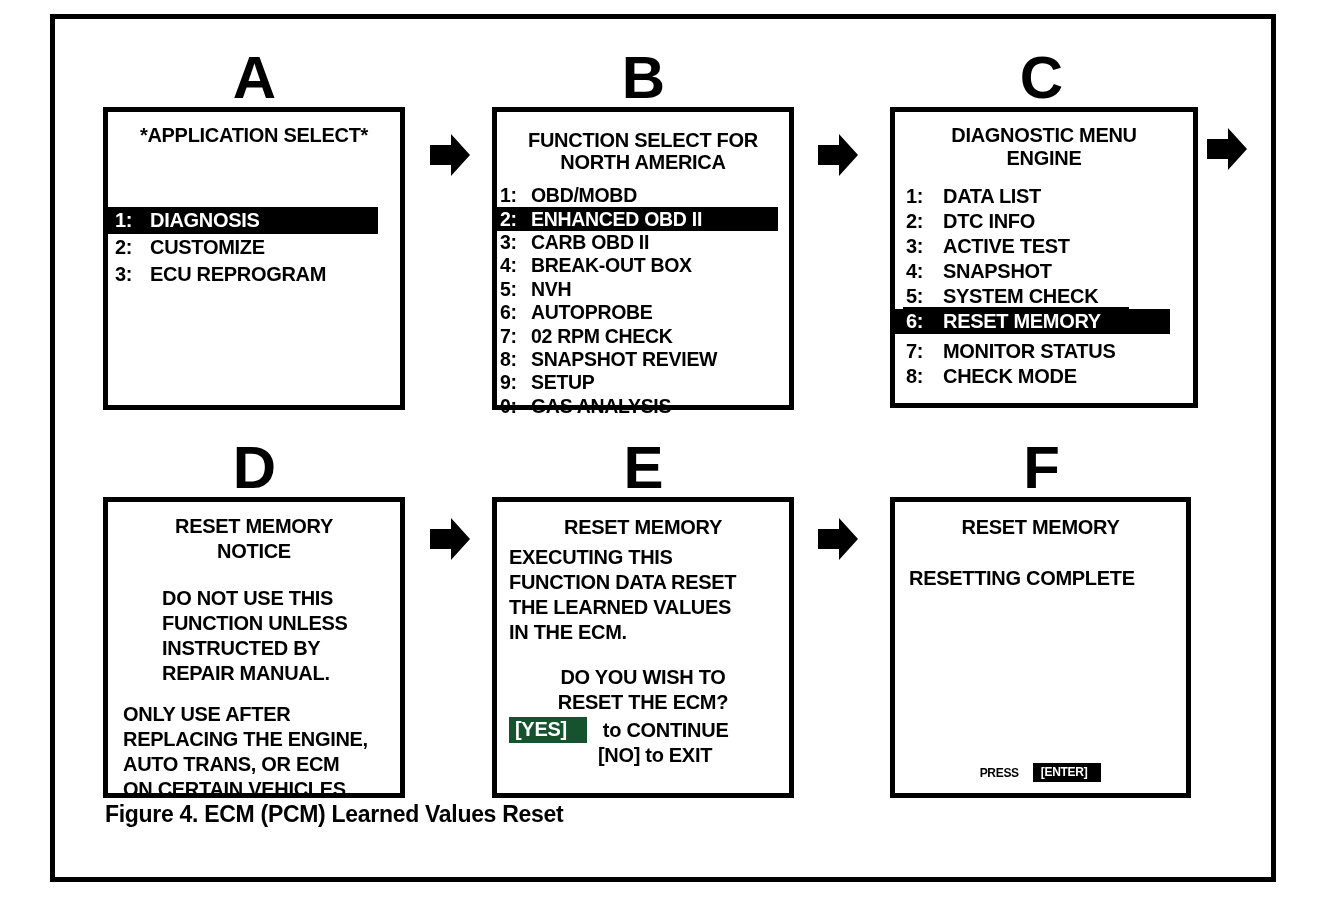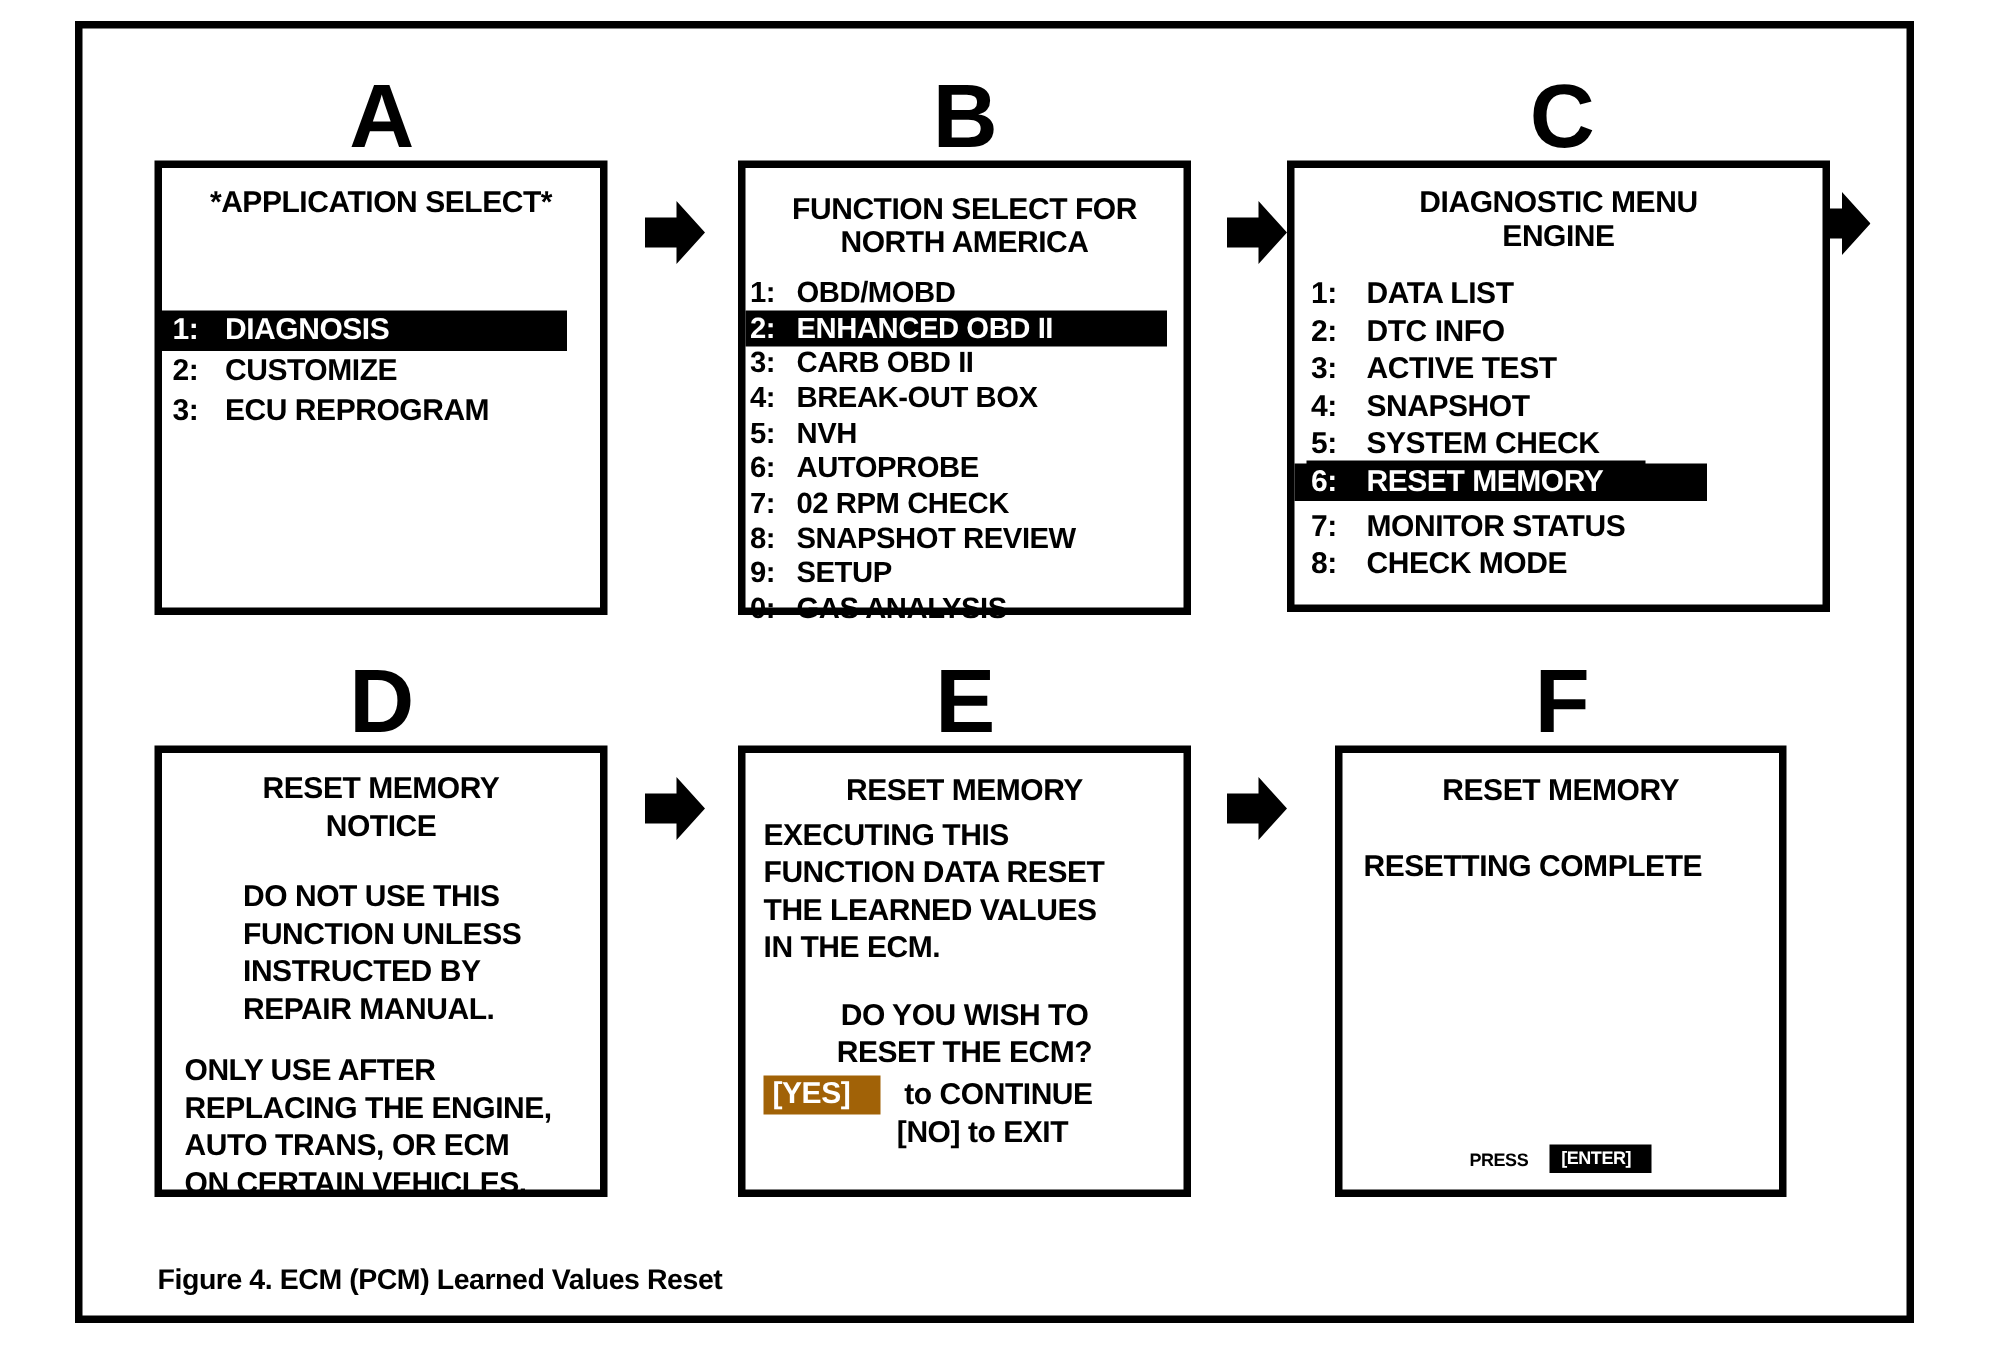--- a/index.html
+++ b/index.html
@@ -53,32 +53,32 @@
   
   #screen-d .scr-title { margin-top:12px; line-height:25px; }
   #screen-d .para { font-size:20px; line-height:25px; }
   #screen-d .para-1 { margin:22px 0 16px 54px; }
   #screen-d .para-2 { margin:15px 0 0 15px; }
   
   #screen-e .scr-title { margin-top:14px; }
   #screen-e .body { margin:6px 0 0 12px; font-size:20px; line-height:25px; }
   #screen-e .question { margin-top:20px; text-align:center; font-size:20px; line-height:25px; }
   #screen-e .yes-line { margin:2px 0 0 12px; display:flex; align-items:center; font-size:20px; height:26px; }
-  #screen-e .key-inv { background:#a16207; color:#fff; padding:1px 20px 2px 6px; }
+  #screen-e .key-inv { background:#14532d; color:#fff; padding:1px 20px 2px 6px; }
   #screen-e .yes-suffix { margin-left:16px; }
   #screen-e .no-line { text-align:center; font-size:20px; margin-top:1px;padding-left:24px; }
   
   #screen-f .scr-title { margin-top:14px; }
   #screen-f .status { margin:28px 0 0 14px; font-size:20px; }
   #screen-f .press-line {
     position:absolute; left:0; right:0; bottom:11px;
     display:flex; justify-content:center; align-items:center; font-size:12px;
   }
   #screen-f .key-inv { background:#000; color:#fff; padding:2px 14px 3px 8px; margin-left:14px; }
-  .figure-caption { position:absolute; left:105px; top:843px; font-size:19px; }
+  .figure-caption { position:absolute; left:105px; top:801px; font-size:23px; }
 </style>
 </head>
 <body>
 
 <div class="outer-border"></div>
 
 <div class="panel-letter" style="left:254px; top:48px;">A</div>
 <div class="panel-letter" style="left:643px; top:48px;">B</div>
 <div class="panel-letter" style="left:1041px; top:48px;">C</div>
 <div class="panel-letter" style="left:254px; top:438px;">D</div>
@@ -171,21 +171,21 @@
       <span class="num">9:</span>
       <span class="lbl">SETUP</span>
     </div>
     <div class="mrow">
       <span class="num">0:</span>
       <span class="lbl">GAS ANALYSIS</span>
     </div>
   </div>
 </div>
 
-<div class="screen" id="screen-c" style="left:858px; top:107px; width:362px; height:301px;">
+<div class="screen" id="screen-c" style="left:890px; top:107px; width:308px; height:301px;">
   <div class="scr-title">
     <div>DIAGNOSTIC MENU</div>
     <div>ENGINE</div>
   </div>
   <div class="menu">
     <div class="mrow">
       <span class="num">1:</span>
       <span class="lbl">DATA LIST</span>
     </div>
     <div class="mrow">

